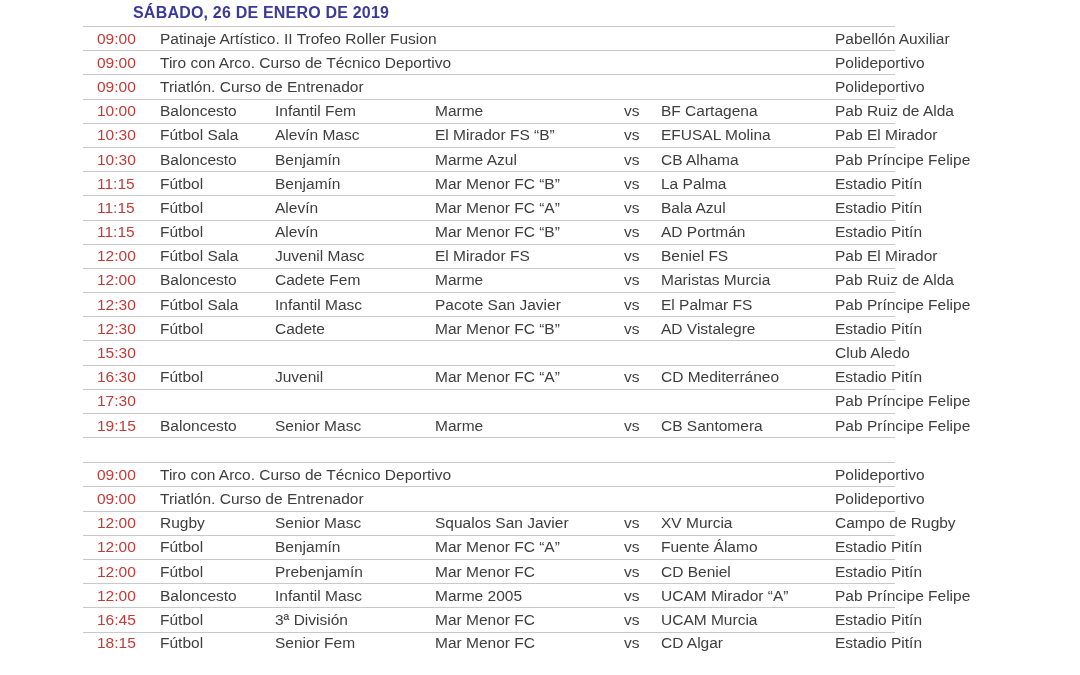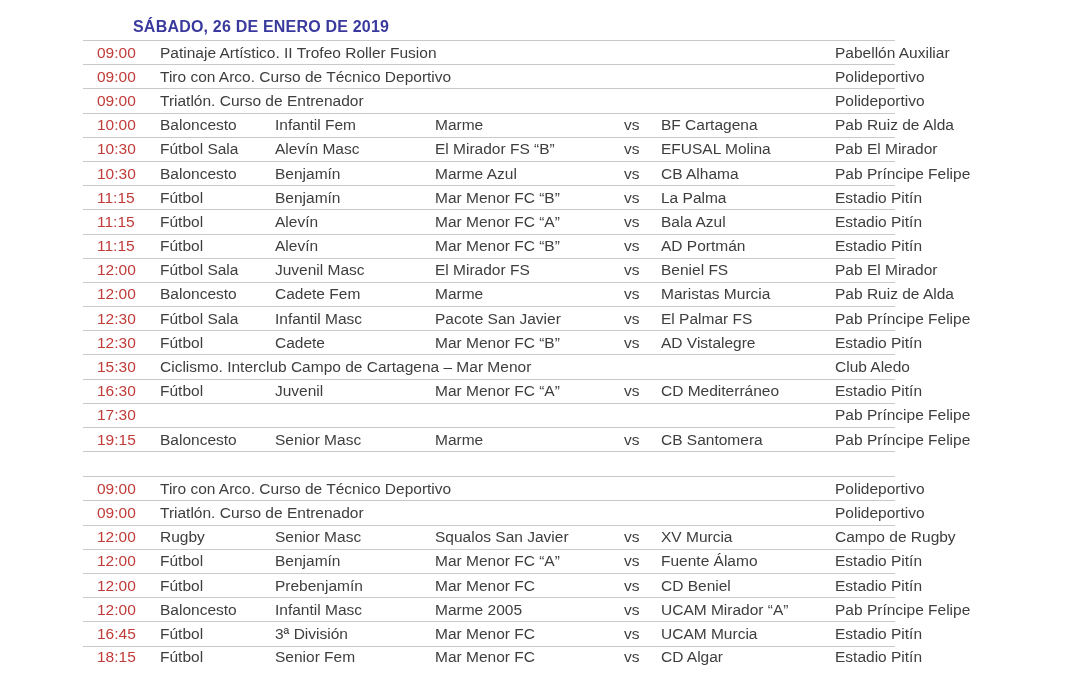--- a/index.html
+++ b/index.html
@@ -12,21 +12,20 @@
   * { margin: 0; padding: 0; box-sizing: border-box; }
   html, body {
     width: 1080px; height: 675px;
     background: var(--bg);
     overflow: hidden;
     font-family: "Liberation Sans", sans-serif;
   }
   .page {
     position: relative;
     width: 952px; height: 675px;
-    padding-top: 14px;
     background: var(--bg);
   }
   .section {
     margin-left: 83px;
     margin-right: 57px; 
   }
   .section + .section { margin-top: 24px; }
   .section-title {
     height: 26px;
     display: flex;
@@ -171,21 +170,20 @@
           <span class="cell c-time">12:30</span>
           <span class="cell c-sport">Fútbol</span>
           <span class="cell c-category">Cadete</span>
           <span class="cell c-team">Mar Menor FC “B”</span>
           <span class="cell c-vs">vs</span>
           <span class="cell c-opponent">AD Vistalegre</span>
           <span class="cell c-venue">Estadio Pitín</span>
         </div>
         <div class="row">
           <span class="cell c-time">15:30</span>
-          <span class="cell c-event">Ciclismo. Interclub Campo de Cartagena – Mar Menor</span>
           <span class="cell c-venue">Club Aledo</span>
         </div>
         <div class="row">
           <span class="cell c-time">16:30</span>
           <span class="cell c-sport">Fútbol</span>
           <span class="cell c-category">Juvenil</span>
           <span class="cell c-team">Mar Menor FC “A”</span>
           <span class="cell c-vs">vs</span>
           <span class="cell c-opponent">CD Mediterráneo</span>
           <span class="cell c-venue">Estadio Pitín</span>

